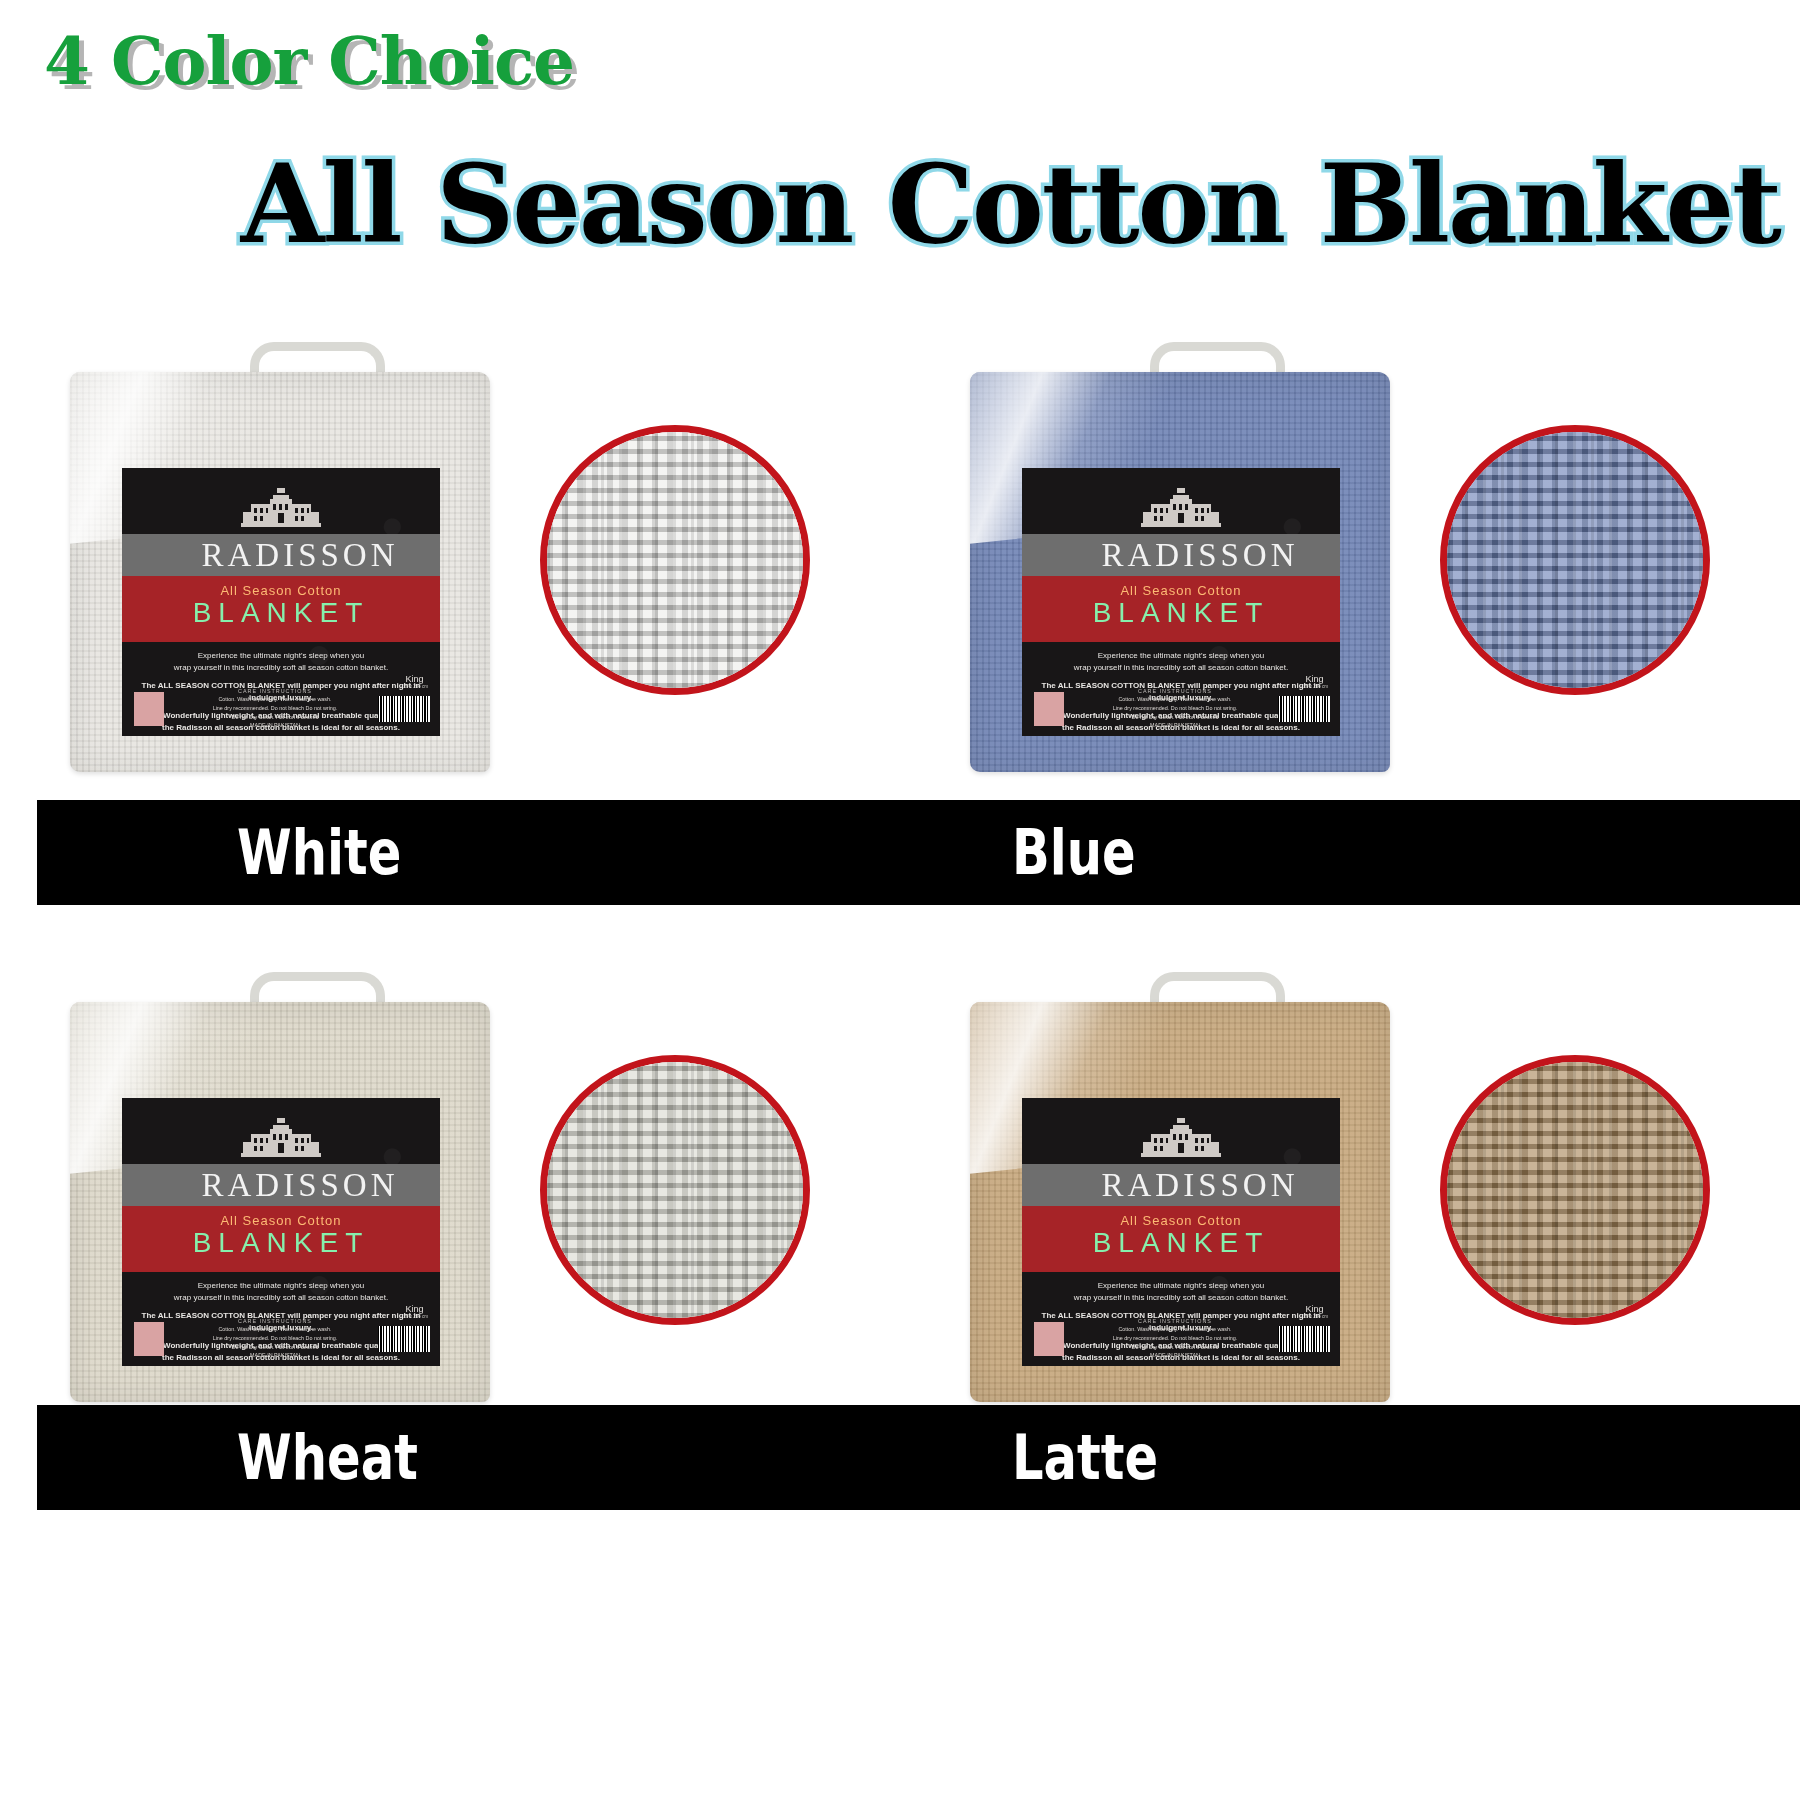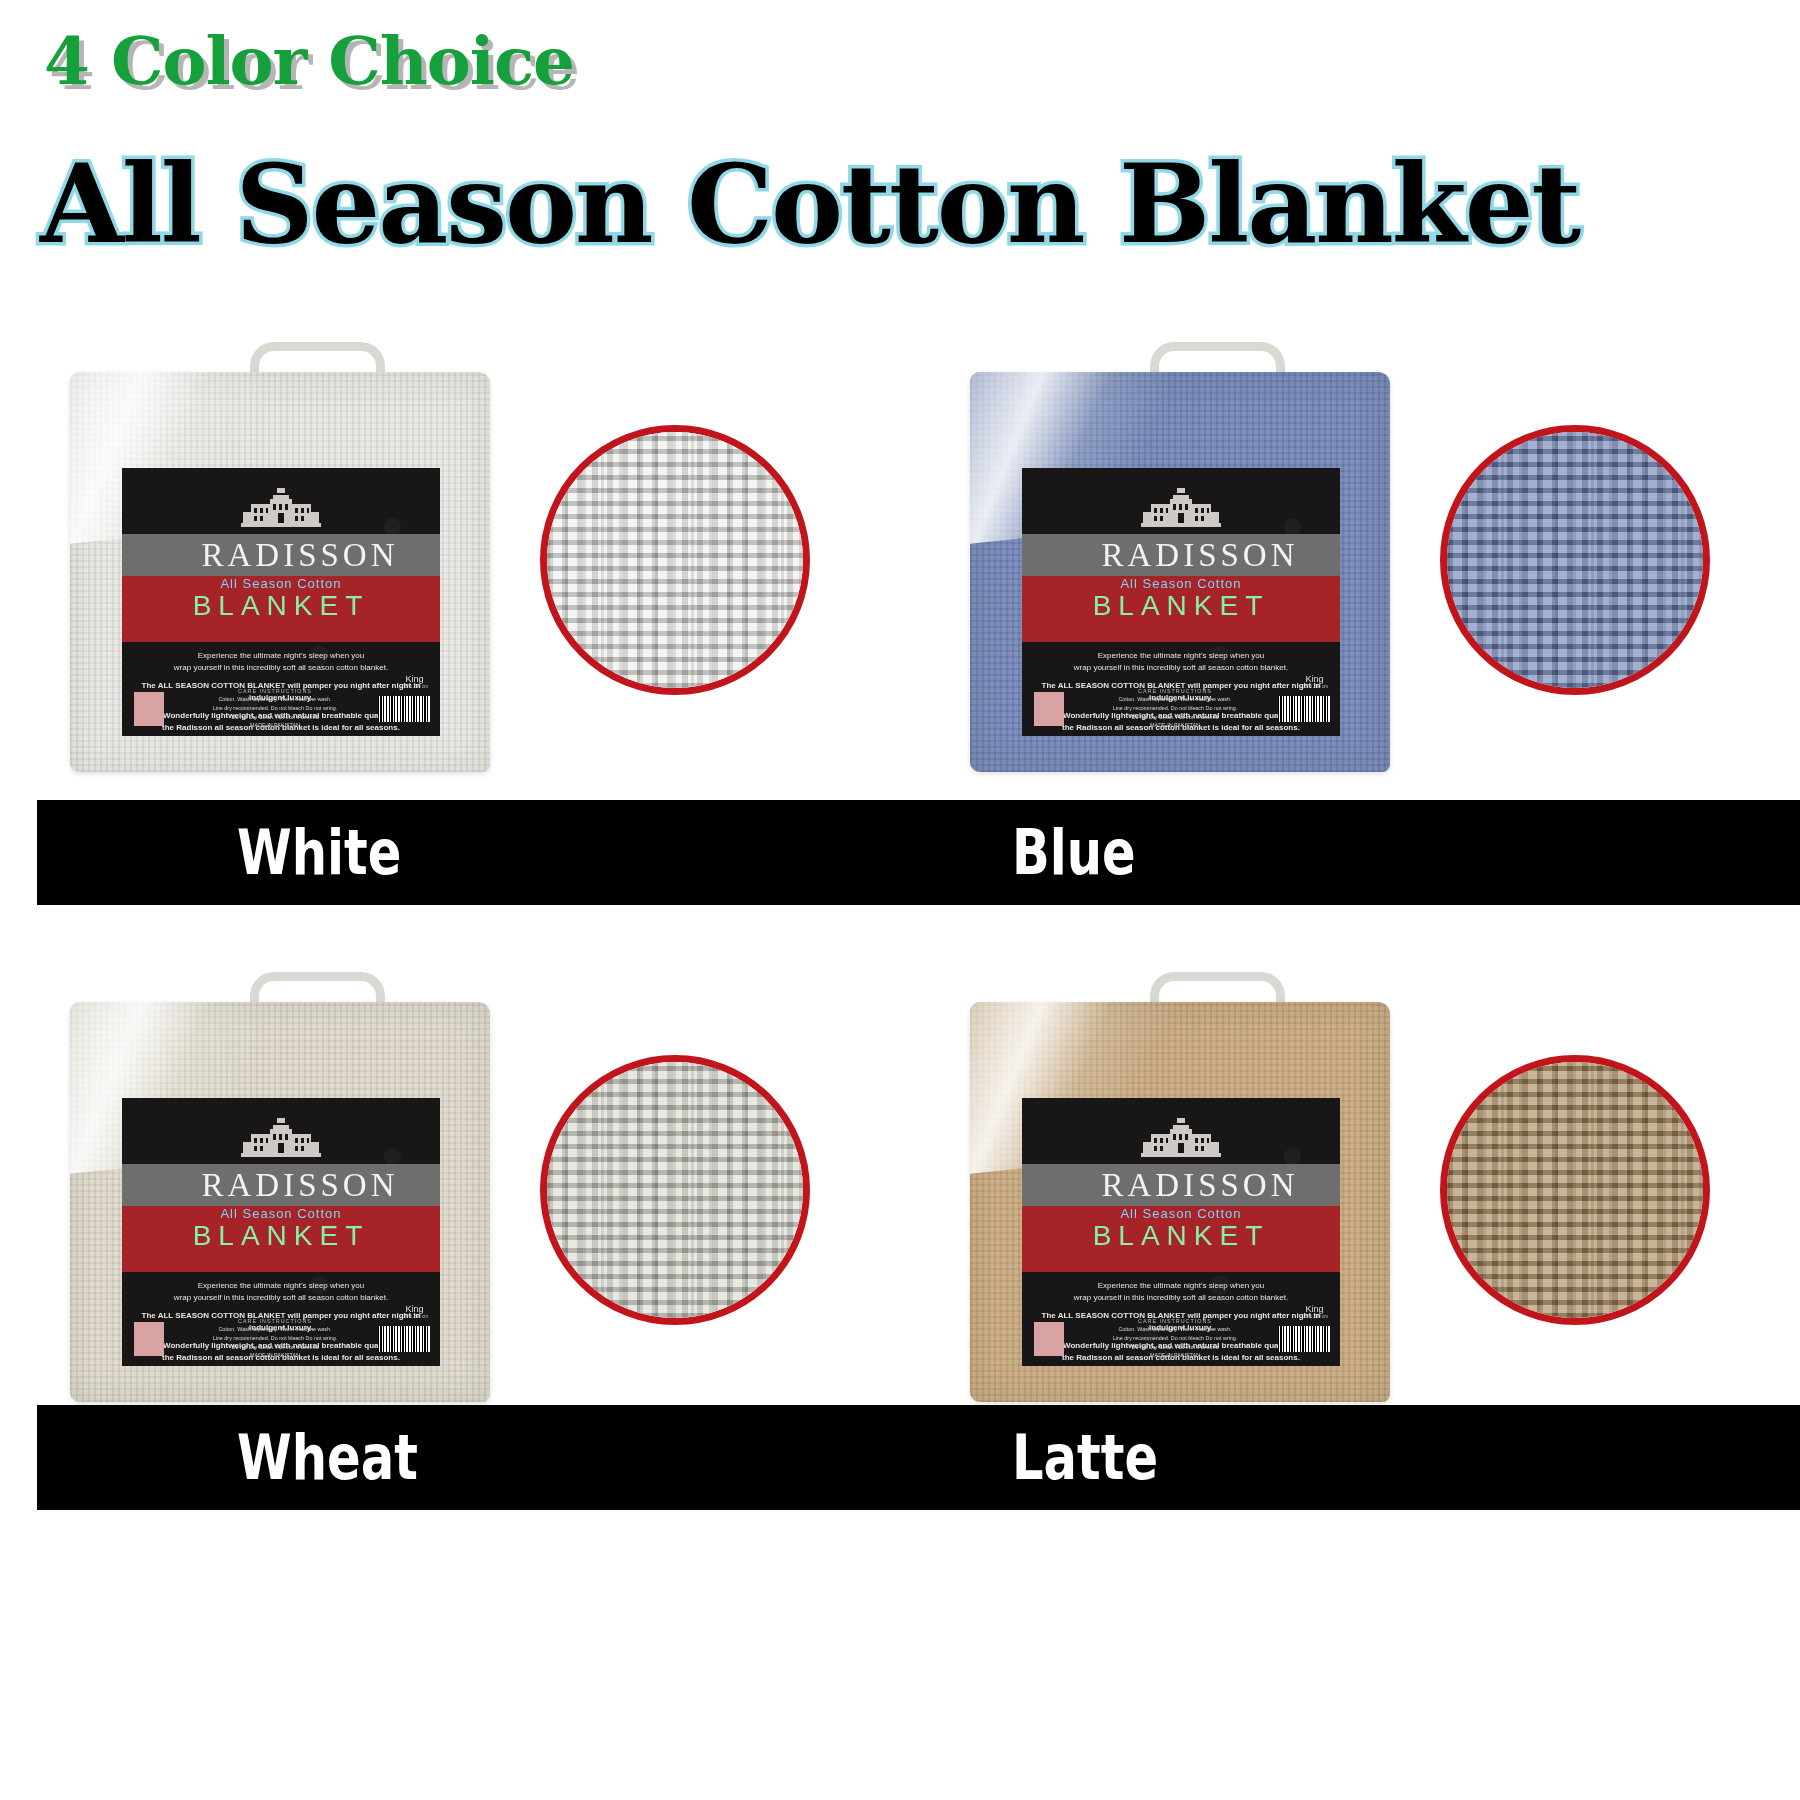--- a/index.html
+++ b/index.html
@@ -33,21 +33,21 @@
     letter-spacing: -1px;
     color: #16a03c;
     text-shadow: 5px 5px 0 rgba(120,120,120,0.55);
     white-space: nowrap;
   }
   .headline-main {
     position: absolute;
     left: 40px;
     top: 150px;
     width: 1740px;
-    text-align: left;
+    text-align: right;
     font-family: "DejaVu Serif", serif;
     font-weight: bold;
     font-size: 108px;
     line-height: 1;
     letter-spacing: -2px;
     color: #000000;
     -webkit-text-stroke: 7px #8fd8e8;
     paint-order: stroke fill;
     white-space: nowrap;
   }
@@ -158,21 +158,22 @@
   }
   .band-red {
     position: absolute;
     left: 0; right: 0;
     top: 108px;
     height: 66px;
     background: #a62327;
     text-align: center;
   }
   .allseason {
-    color: #7dd3fc;
+    margin-top: 7px;
+    color: #fdba74;
     font-size: 13px;
     letter-spacing: 1px;
   }
   .blanket-word {
     color: #86efac;
     font-size: 28px;
     letter-spacing: 7px;
     line-height: 1.05;
     text-align: center;
   }

